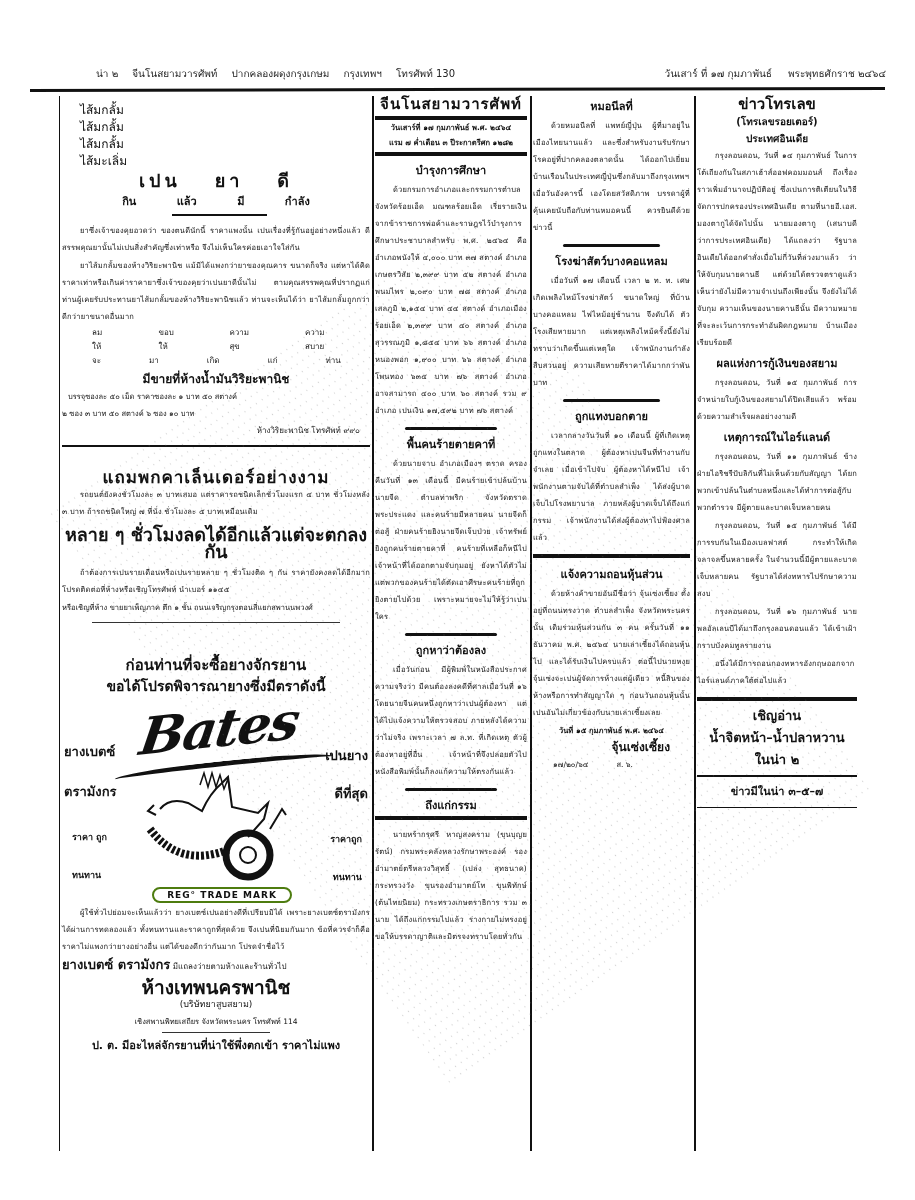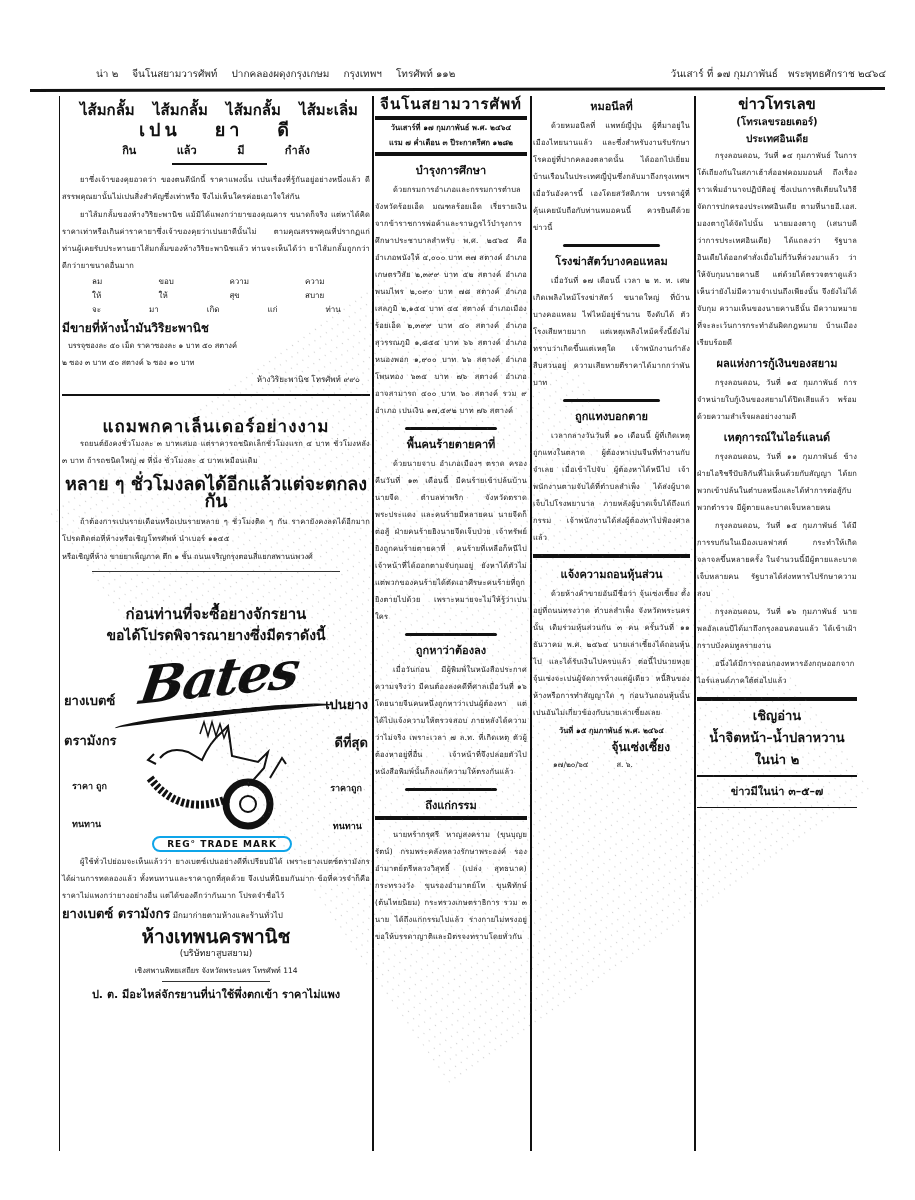--- a/index.html
+++ b/index.html
@@ -4,39 +4,39 @@
 <style>
   * { box-sizing: border-box; margin: 0; padding: 0; }
   html, body { width: 915px; height: 1200px; background: #ffffff; overflow: hidden; }
   body { font-family: "DejaVu Sans", sans-serif; color: #111; position: relative; }
 
   .masthead {
     position: absolute; left: 96px; top: 62px; width: 790px; height: 22px;
     display: flex; align-items: center; font-size: 10px; color: #222;
   }
   .masthead .left { display: flex; gap: 14px; }
-  .masthead .right { margin-left: auto; display: flex; gap: 10px; }
+  .masthead .right { margin-left: auto; display: flex; gap: 16px; }
   .masthead-rule {
     position: absolute; left: 30px; top: 88px; width: 855px; height: 3px;
     background: #111; transform: rotate(-0.15deg);
   }
 
   .col { position: absolute; top: 94px; font-size: 7.5px; line-height: 17px; }
   .col p { text-align: justify; text-indent: 18px; margin-bottom: 1px; letter-spacing: 0.2px; }
 
   .vrule { position: absolute; background: #111; width: 2px; }
 
   
   #col1 { left: 62px; width: 308px; }
-  .ad-top-words { display: flex; justify-content: space-between; padding: 8px 12px 0 18px; font-size: 15px; font-weight: bold; }
+  .ad-top-words { display: flex; justify-content: space-between; padding: 8px 12px 0 18px; font-size: 12px; font-weight: normal; flex-direction: column; }
   .ad-big { display: flex; justify-content: space-around; padding: 2px 60px; font-size: 18px; letter-spacing: 4px; font-weight: bold; }
   .ad-sub { display: flex; justify-content: space-around; padding: 2px 40px; font-size: 11px; font-weight: bold; }
   .ad-sub-rule { width: 95px; height: 1.5px; background: #111; margin: 2px 0 6px 110px; }
   .small-row { display: flex; justify-content: space-around; font-size: 8px; padding: 0 30px; line-height: 14px; gap: 48px; }
-  .center-bold { font-size: 12px; font-weight: bold; margin-top: 3px; }
+  .center-bold { text-align: center; font-size: 12px; font-weight: bold; margin-top: 3px; }
   .right-small { text-align: right; font-size: 8px; padding-right: 10px; }
   .hr { height: 2px; background: #111; margin: 6px 0; }
   .hr-thin { height: 1px; background: #333; margin: 6px 30px; }
   .h-calendar { text-align: center; font-size: 17px; font-weight: bold; letter-spacing: 1px; margin-top: 22px; }
   .h-hours { text-align: center; font-size: 18px; font-weight: bold; margin: 6px 0 4px 0; }
   .h-bates1 { text-align: center; font-size: 15px; font-weight: bold; margin-top: 34px; }
   .h-bates2 { text-align: center; font-size: 14px; font-weight: bold; margin-top: 4px; }
   .bates-area { position: relative; height: 205px; margin-top: 4px; }
   .bates-logo {
     position: absolute; left: 80px; top: 0; width: 150px; height: 60px;
@@ -47,21 +47,21 @@
   .bates-swoosh {
     position: absolute; left: 52px; top: 62px; width: 220px; height: 14px;
     border-top: 5px solid #111; border-radius: 50%; transform: rotate(-6deg);
   }
   .bates-side { position: absolute; font-weight: bold; }
   .dragon {
     position: absolute; left: 78px; top: 70px; width: 160px; height: 118px;
   }
   .trademark {
     position: absolute; left: 90px; top: 188px; width: 140px; height: 16px;
-    border: 2px solid #0ea5e9; border-radius: 8px; font-size: 9px; font-weight: bold;
+    border: 2px solid #4d7c0f; border-radius: 8px; font-size: 9px; font-weight: bold;
     text-align: center; line-height: 12px; letter-spacing: 1px;
   }
   .bates-brand { font-size: 13px; font-weight: bold; }
   .h-store { text-align: center; font-size: 19px; font-weight: bold; margin-top: 4px; }
   .h-company { text-align: center; font-size: 9px; }
   .footer-line { text-align: center; font-size: 11px; font-weight: bold; margin-top: 4px; }
 
   
   #col2 { left: 375px; width: 152px; }
   .paper-title {
@@ -92,21 +92,21 @@
 </style>
 </head>
 <body>
 
 <div class="masthead">
   <div class="left">
     <span>น่า ๒</span>
     <span>จีนโนสยามวารศัพท์</span>
     <span>ปากคลองผดุงกรุงเกษม</span>
     <span>กรุงเทพฯ</span>
-    <span>โทรศัพท์ ๑๑๒</span>
+    <span>โทรศัพท์ 130</span>
   </div>
   <div class="right">
     <span>วันเสาร์ ที่ ๑๗ กุมภาพันธ์</span>
     <span>พระพุทธศักราช ๒๔๖๔</span>
   </div>
 </div>
 <div class="masthead-rule"></div>
 
 <div class="vrule" style="left:59px; top:96px; height:1055px; width:1px;"></div>
 <div class="vrule" style="left:372px; top:96px; height:1055px;"></div>
@@ -185,21 +185,21 @@
         <circle cx="108" cy="86" r="22" fill="none" stroke="#111" stroke-width="7"></circle>
         <circle cx="108" cy="86" r="8" fill="none" stroke="#111" stroke-width="2"></circle>
         <path d="M14 36 l-6 6 l8 4" fill="none" stroke="#111" stroke-width="2"></path>
         <path d="M130 60 l12 -20 l4 6" fill="none" stroke="#111" stroke-width="2"></path>
       </svg>
       <div class="trademark">REG° TRADE MARK</div>
     </div>
     <p>ผู้ใช้ทั่วไปย่อมจะเห็นแล้วว่า ยางเบตซ์เปนอย่างดีที่เปรียบมิได้ เพราะยางเบตซ์ตรามังกรได้ผ่านการทดลองแล้ว ทั้งทนทานและราคาถูกที่สุดด้วย จึงเปนที่นิยมกันมาก ข้อที่ควรจำก็คือ ราคาไม่แพงกว่ายางอย่างอื่น แต่ได้ของดีกว่ากันมาก โปรดจำชื่อไว้</p>
     <div style="font-size:8px;">
       <span class="bates-brand">ยางเบตซ์ ตรามังกร</span>
-      <span>มีกมาก่ายตามห้างและร้านทั่วไป</span>
+      <span>มีแถลงว่ายตามห้างและร้านทั่วไป</span>
     </div>
     <div class="h-store">ห้างเทพนครพานิช</div>
     <div class="h-company">(บริษัทยาสูบสยาม)</div>
     <div style="font-size:7.5px; text-align:center;">เชิงสพานพิทยเสถียร จังหวัดพระนคร โทรศัพท์ 114</div>
     <div class="hr-thin" style="margin:2px 100px;"></div>
     <div class="footer-line">ป. ต. มีอะไหล่จักรยานที่น่าใช้พึ่งตกเข้า ราคาไม่แพง</div>
   </div>
 </div>
 
 <div class="col" id="col2">

